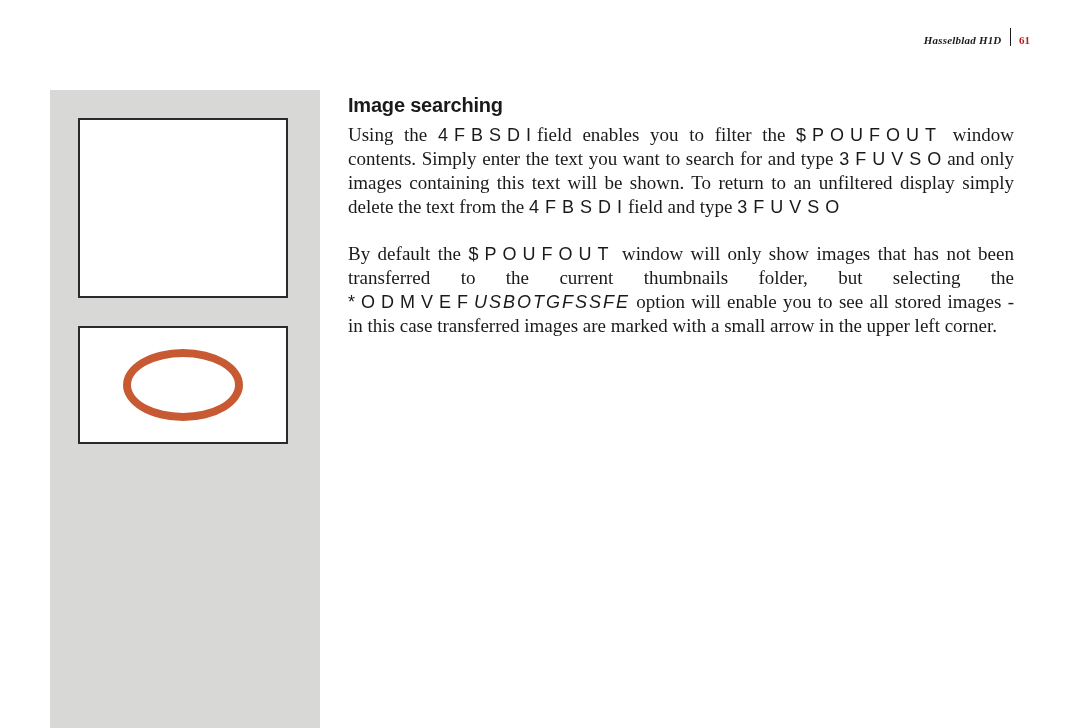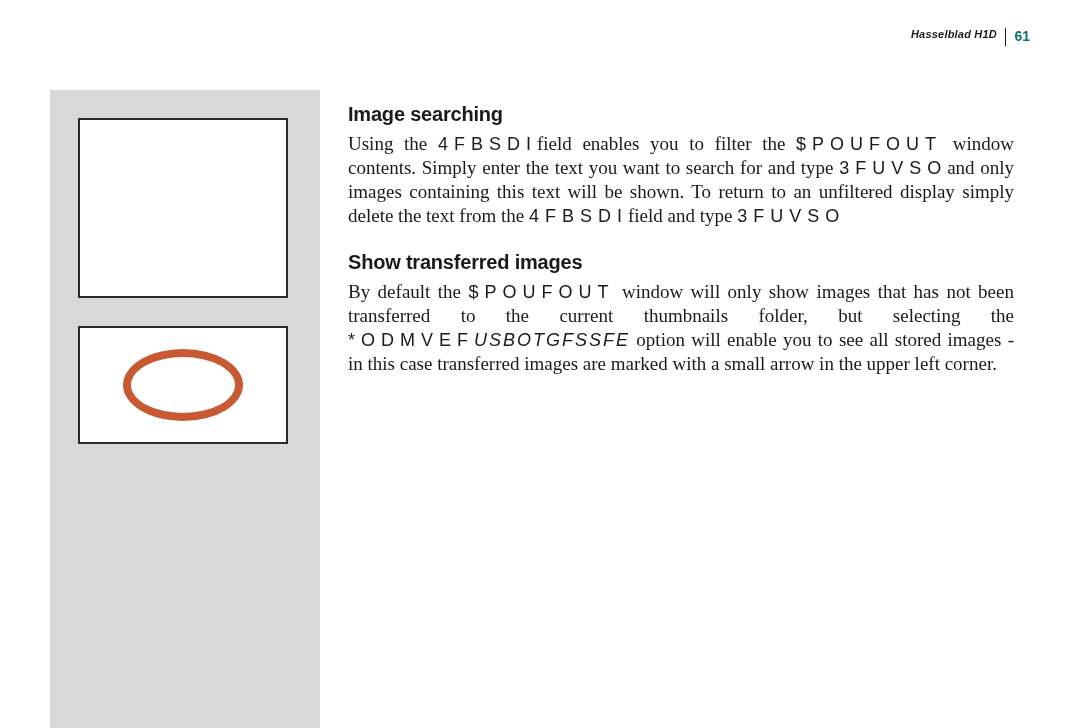--- a/index.html
+++ b/index.html
@@ -16,40 +16,40 @@
     width: 1080px;
     height: 728px;
     box-sizing: border-box;
     padding: 40px 50px 30px 50px;
   }
   .header {
     position: absolute;
     top: 28px;
     right: 50px;
     display: flex;
-    align-items: flex-start;
-    font-family: Liberation Sans, sans-serif;
+    align-items: flex-end;
+    font-family: Liberation Serif, serif;
   }
   .header .model {
     font-size: 11px;
     font-style: italic;
     font-weight: bold;
     color: #1a1a1a;
     letter-spacing: 0.2px;
   }
   .header .divider {
     width: 1.5px;
     height: 18px;
     background: #1a1a1a;
     margin: 0 8px;
   }
   .header .page-no {
-    font-size: 14px;
+    font-size: 11px;
     font-weight: bold;
-    color: #0f766e;
+    color: #b91c1c;
   }
   .content {
     display: flex;
     margin-top: 50px;
     gap: 28px;
   }
   .sidebar {
     width: 270px;
     flex-shrink: 0;
     background: #d8d8d6;
@@ -82,21 +82,21 @@
     box-sizing: border-box;
   }
   .text-col {
     flex: 1;
     padding-top: 0;
   }
   h2.section {
     font-family: Arial, Helvetica, sans-serif;
     font-weight: bold;
     font-size: 20px;
-    margin: 13px 0 6px 0;
+    margin: 4px 0 6px 0;
     letter-spacing: -0.2px;
   }
   p.body {
     font-size: 19px;
     line-height: 1.27;
     margin: 0 16px 22px 0;
     text-align: justify;
     text-justify: inter-word;
   }
   .spaced {
@@ -130,20 +130,19 @@
       <div class="thumb ellipse">
         <div class="ellipse-shape"></div>
       </div>
     </div>
 
     <div class="text-col">
 
       <h2 class="section">Image searching</h2>
       <p class="body">Using the <span class="spaced">4FBSDI</span>field enables you to filter the <span class="spaced">$POUFOUT</span> window contents. Simply enter the text you want to search for and type <span class="spaced">3FUVSO</span>and only images containing this text will be shown. To return to an unfiltered display simply delete the text from the <span class="spaced">4FBSDI</span>field and type <span class="spaced">3FUVSO</span></p>
 
-      <h2 class="section">Show transferred images</h2>
       <p class="body">By default the <span class="spaced">$POUFOUT</span> window will only show images that has not been transferred to the current thumbnails folder, but selecting the <span class="spaced">*ODMVEF</span><span class="spaced-narrow">USBOTGFSSFE</span> option will enable you to see all stored images - in this case transferred images are marked with a small arrow in the upper left corner.</p>
 
     </div>
 
   </div>
 
 </div>
 
 </body></html>

